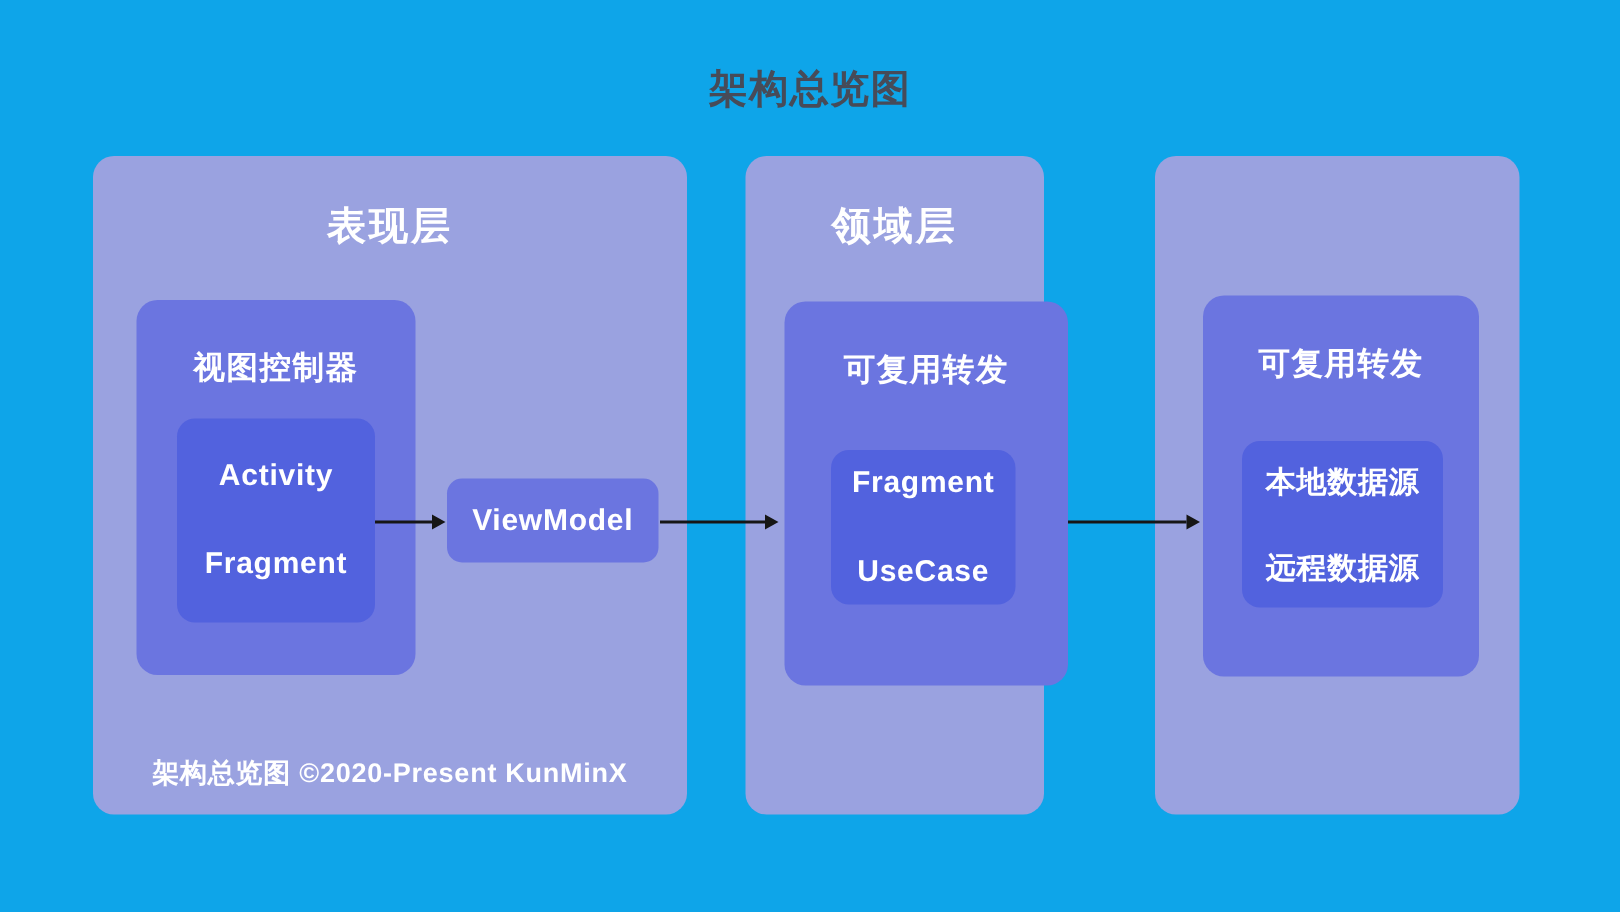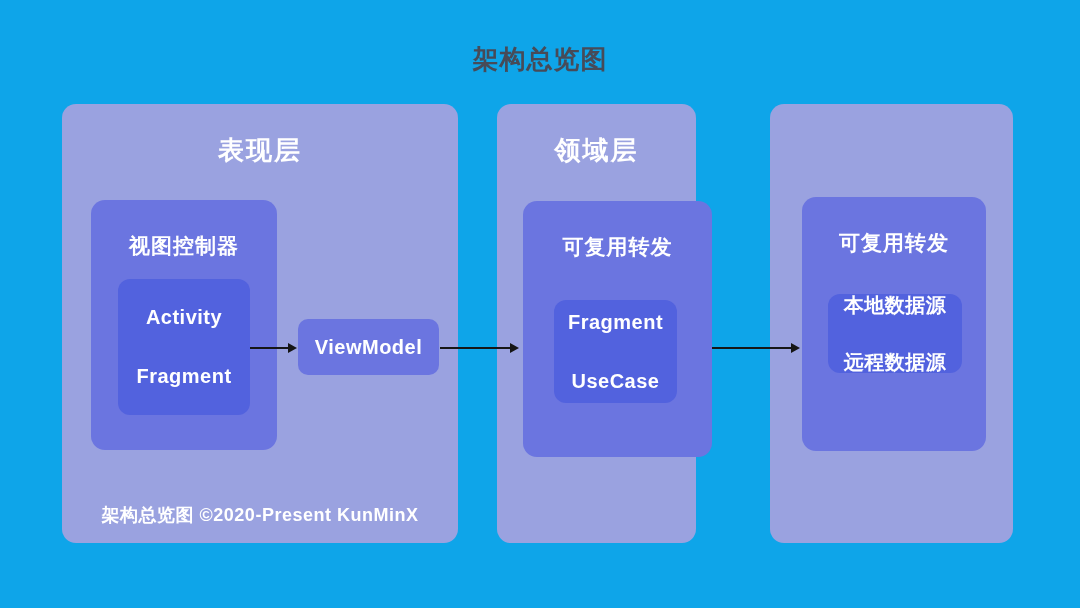--- a/index.html
+++ b/index.html
@@ -77,21 +77,21 @@
     flex-direction: column;
     align-items: center;
     justify-content: center;
     color: var(--text-on-color, #ffffff);
     font-size: 20px;
     font-weight: 600;
     letter-spacing: 0.5px;
   }
   .ib-1 { left: 27px; top: 79px; width: 132px; height: 136px; gap: 36px; }
   .ib-2 { left: 31px; top: 99px; width: 123px; height: 103px; gap: 36px; }
-  .ib-3 { left: 26px; top: 97px; width: 134px; height: 79px; gap: 30px; }
+  .ib-3 { left: 26px; top: 97px; width: 134px; height: 111px; gap: 30px; }
   .vm-box {
     position: absolute;
     left: 236px;
     top: 215px;
     width: 141px;
     height: 56px;
     background: var(--box-bg, #6b75e0);
     border-radius: 10px;
     display: flex;
     align-items: center;

